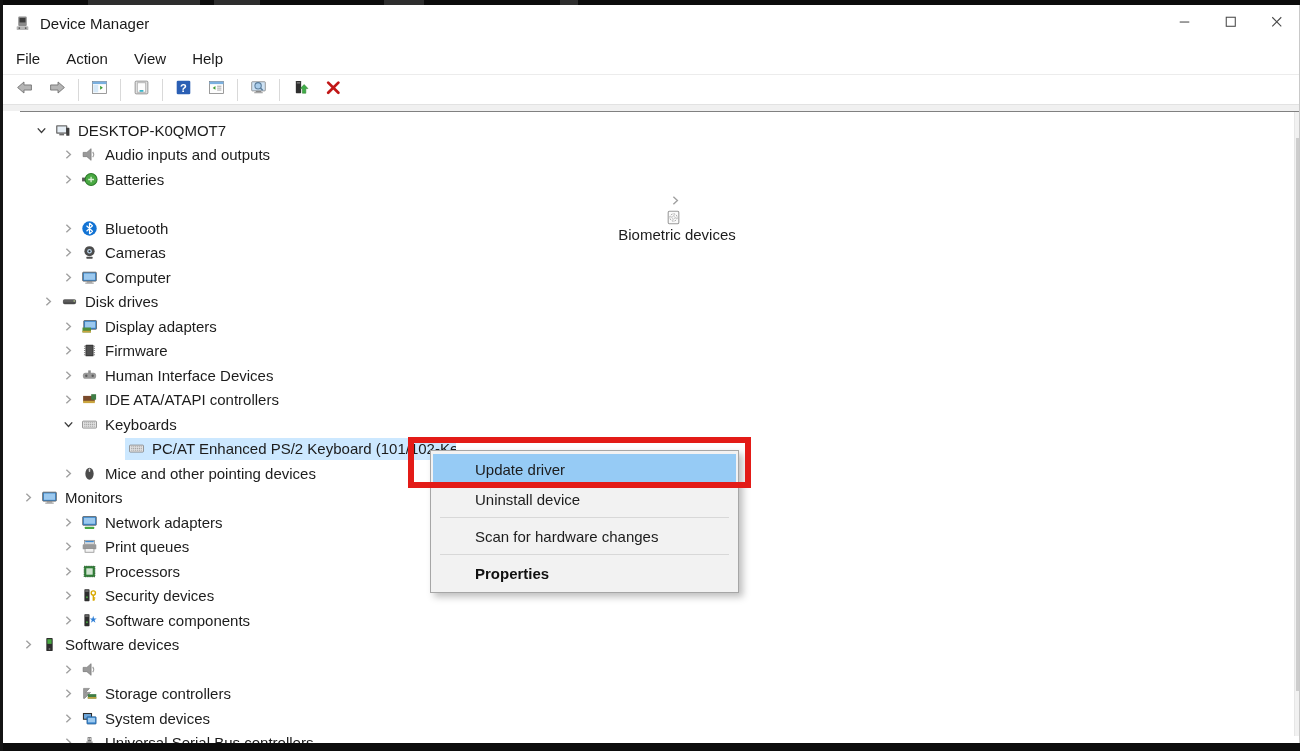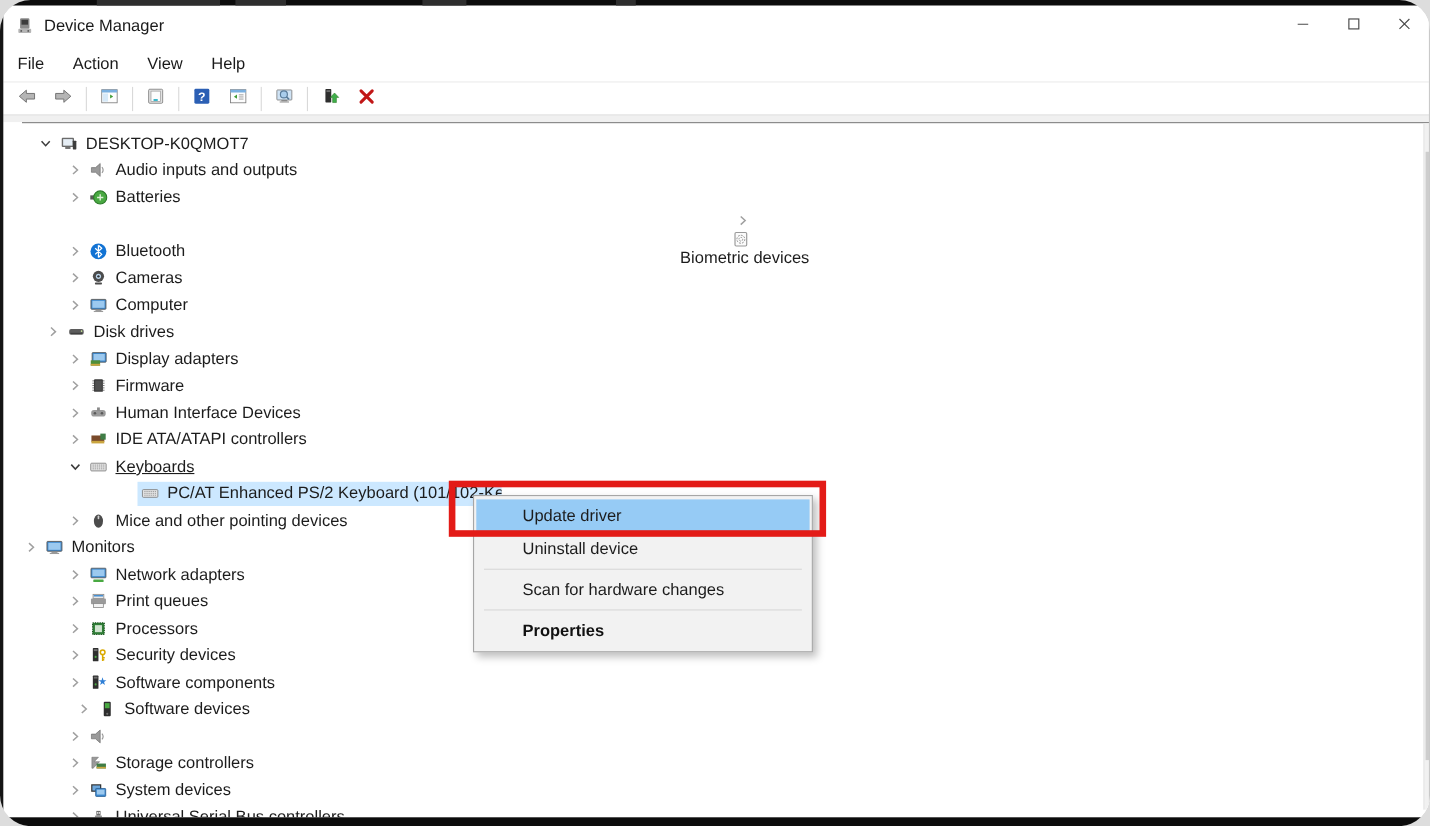--- a/index.html
+++ b/index.html
@@ -1,17 +1,17 @@
 <!DOCTYPE html>
 <html><head>
 <meta charset="utf-8">
 <style>
   html,body{margin:0;padding:0;background:#ddd;}
   #stage{position:relative;width:1300px;height:751px;background:#ffffff;overflow:hidden;
-         font-family:"Liberation Sans",sans-serif;border-radius:28px;-webkit-font-smoothing:antialiased;}
+         font-family:"Liberation Sans",sans-serif;-webkit-font-smoothing:antialiased;}
   
   .black-top{position:absolute;left:0;top:0;width:1300px;height:5px;background:#0c0c0c;z-index:45;}
   .black-top i{position:absolute;top:0;height:5px;background:#2e2e2e;}
   .black-bottom{position:absolute;left:0;top:743px;width:1300px;height:8px;background:#0c0c0c;z-index:45;}
   .left-edge{position:absolute;left:0;top:0;width:3px;height:751px;background:#141414;z-index:46;}
   .right-edge{position:absolute;left:1299px;top:5px;width:1px;height:738px;background:#c9c9c9;z-index:46;}
 
   
   .titlebar{position:absolute;left:3px;top:5px;width:1296px;height:37px;background:#fff;
             display:flex;align-items:center;}
@@ -357,21 +357,21 @@
           </span>
           <span class="ticon">
             <svg viewBox="0 0 16 16" width="17" height="17" aria-hidden="true">
               <rect x="2" y="4.6" width="11" height="5.4" fill="#7a4a2b"></rect>
               <rect x="2" y="9.2" width="11" height="2.2" fill="#caa53f"></rect>
               <rect x="9.6" y="3" width="4.6" height="5.2" fill="#3f7d46"></rect>
             </svg>
           </span>
           <span class="tlabel">IDE ATA/ATAPI controllers</span>
         </div>
-        <div class="tree-row" style="padding-left: 40px; text-decoration: underline;">
+        <div class="tree-row" style="padding-left: 40px;">
           <span class="chev">
             <svg viewBox="0 0 16 16" width="17" height="17" aria-hidden="true">
               <path d="M4.5 6 L8 9.8 L11.5 6" stroke="#3c3c3c" stroke-width="1.3" fill="none"></path>
             </svg>
           </span>
           <span class="ticon">
             <svg viewBox="0 0 16 16" width="17" height="17" aria-hidden="true">
               <rect x="1.4" y="4.8" width="13.2" height="6.6" rx="0.8" fill="#e3e3e3" stroke="#7a7a7a" stroke-width="0.7"></rect>
               <path d="M3 6.4 h10 M3 8 h10 M3 9.6 h10" stroke="#9a9a9a" stroke-width="0.8" stroke-dasharray="1.1 0.7"></path>
             </svg>
@@ -490,21 +490,21 @@
           <span class="ticon">
             <svg viewBox="0 0 16 16" width="17" height="17" aria-hidden="true">
               <rect x="3.2" y="2" width="4.8" height="11.4" rx="0.6" fill="#2e2e2e"></rect>
               <rect x="4" y="3" width="3.2" height="1.6" fill="#6e6e6e"></rect>
               <circle cx="5.6" cy="9.6" r="0.9" fill="#49a942"></circle>
               <path d="M11.5 3.5 L12.3 6 L14.8 6 L12.8 7.6 L13.6 10 L11.5 8.5 L9.4 10 L10.2 7.6 L8.2 6 L10.7 6 Z" fill="#2f7fd6"></path>
             </svg>
           </span>
           <span class="tlabel">Software components</span>
         </div>
-        <div class="tree-row" style=" margin-left: 48px;">
+        <div class="tree-row" style="">
           <span class="chev">
             <svg viewBox="0 0 16 16" width="17" height="17" aria-hidden="true">
               <path d="M6 4.5 L9.8 8 L6 11.5" stroke="#a0a0a0" stroke-width="1.3" fill="none"></path>
             </svg>
           </span>
           <span class="ticon">
             <svg viewBox="0 0 16 16" width="17" height="17" aria-hidden="true">
               <rect x="5" y="1.8" width="6" height="12.4" rx="0.8" fill="#2e2e2e"></rect>
               <rect x="6" y="3" width="4" height="4.4" fill="#49a942"></rect>
               <circle cx="8" cy="12.2" r="0.9" fill="#6e6e6e"></circle>

